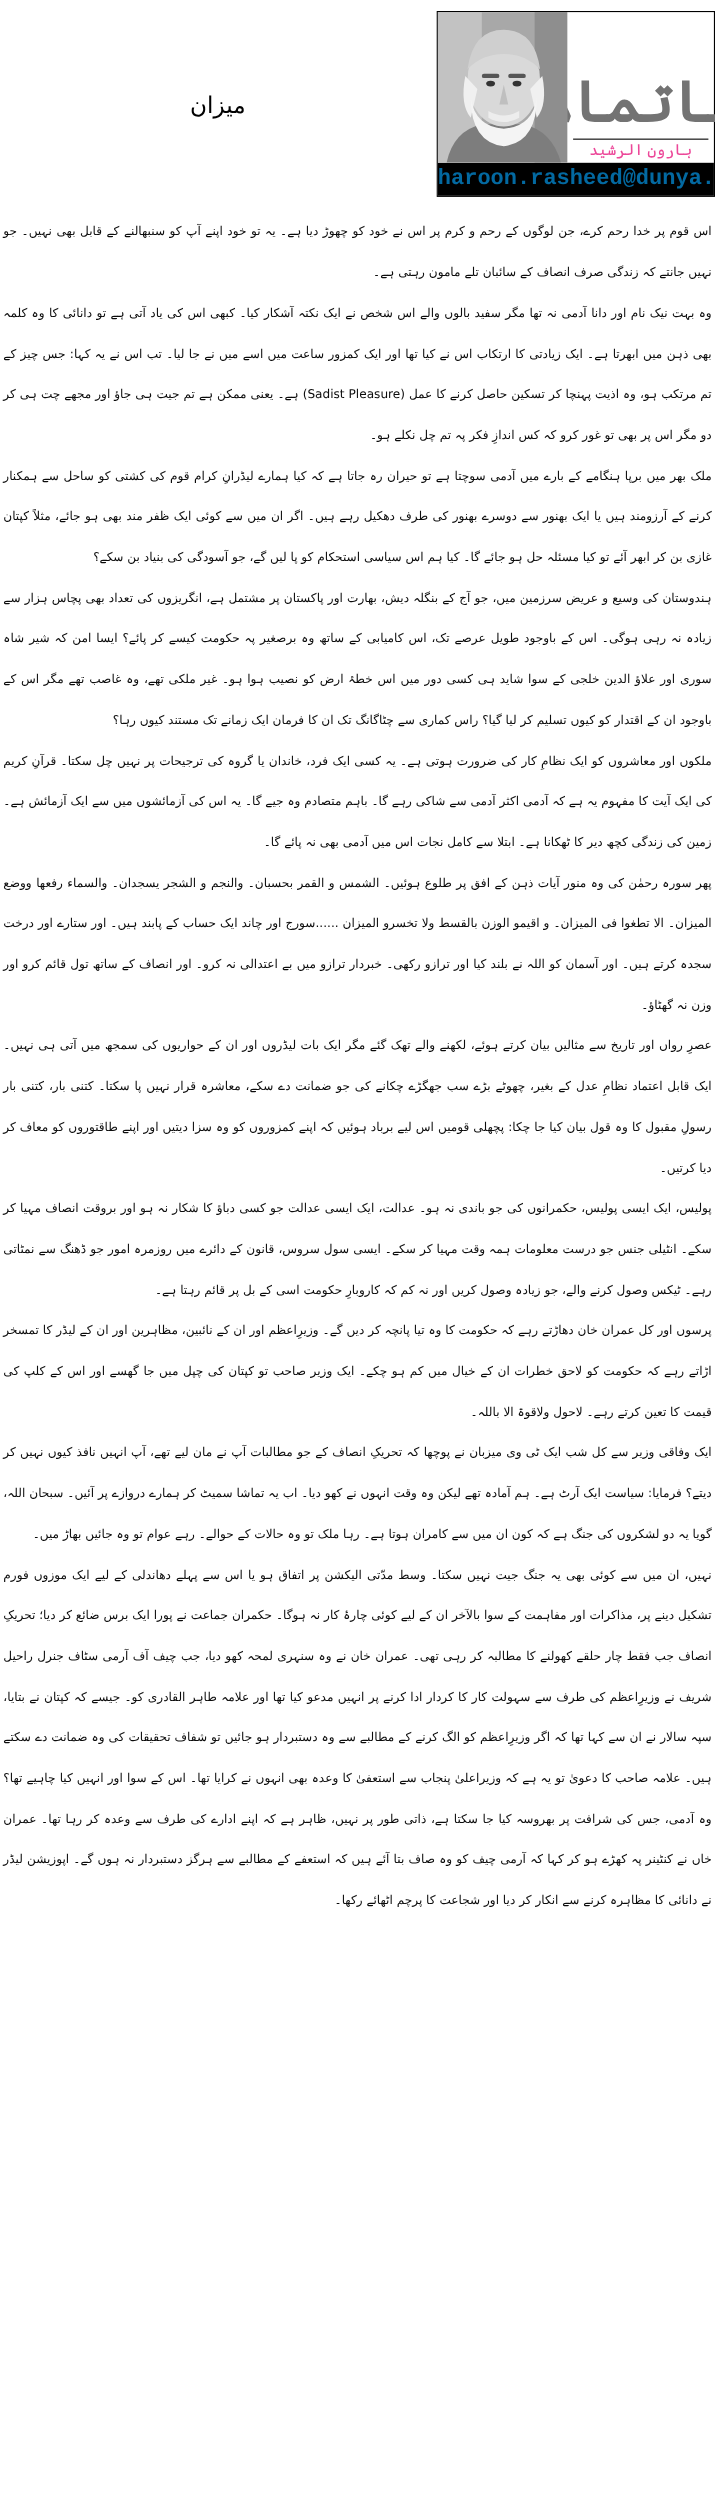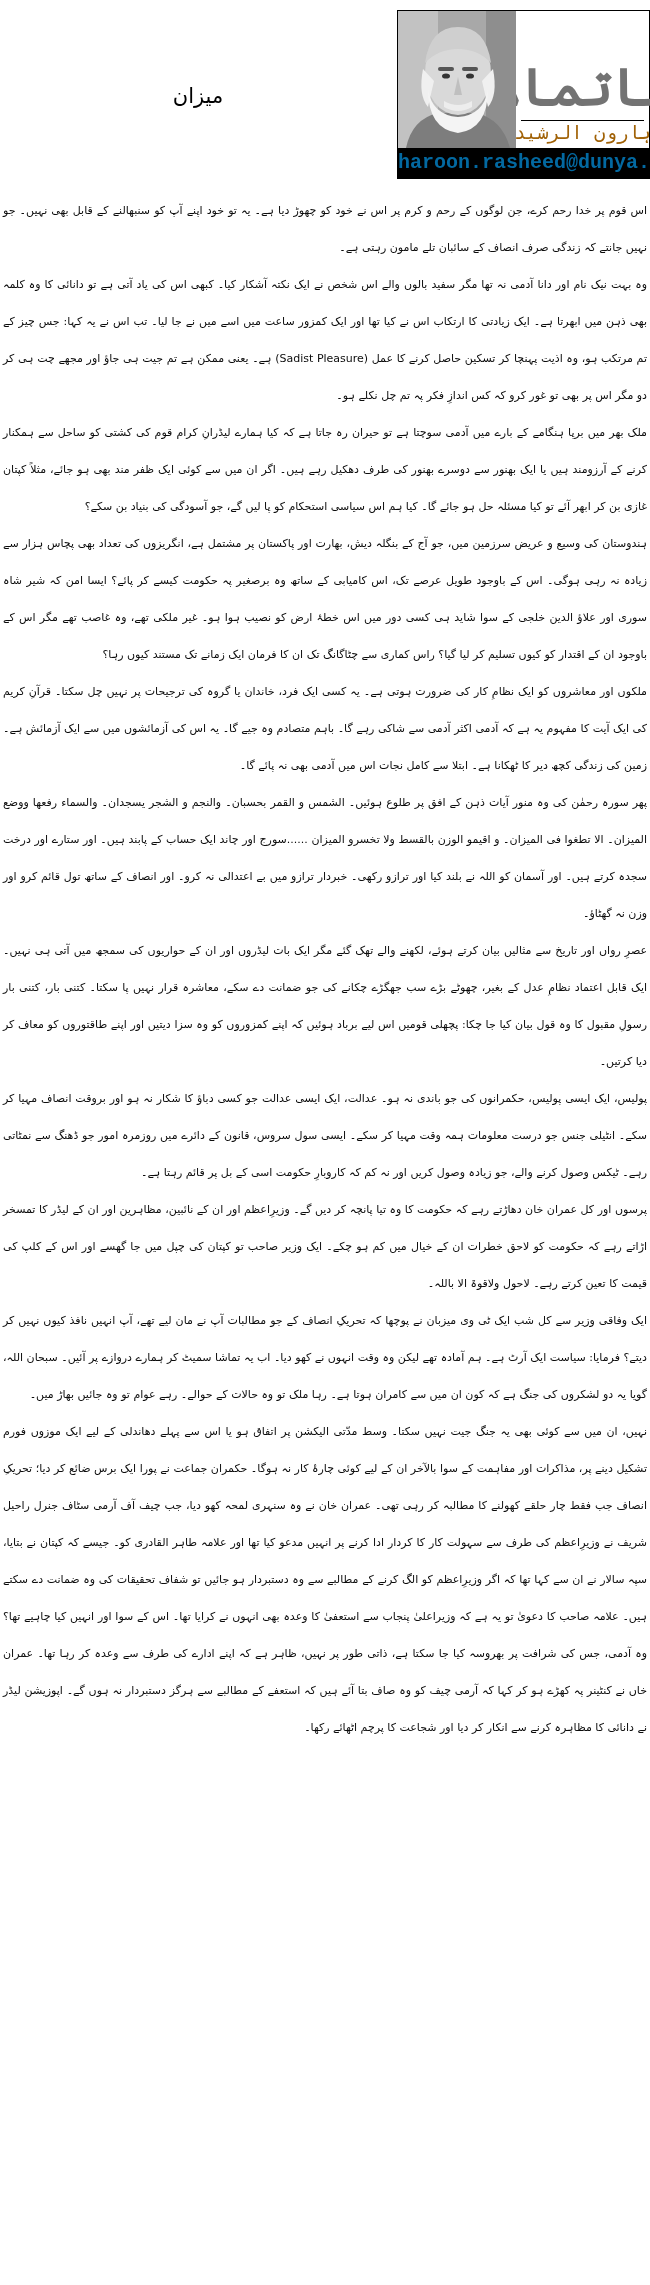--- a/index.html
+++ b/index.html
@@ -28,22 +28,22 @@
   .column-logo{
     font-size:52px;font-weight:bold;line-height:1;
     color:#737373;letter-spacing:-1px;
     font-family:Liberation Serif, serif;
     white-space:nowrap;
   }
   .logo-divider{
     width:92%;height:0;border-top:1px solid #000;margin:6px 0 3px 0;
   }
   .author-name{
-    font-size:19px;color:#a16207;line-height:1.15;
-    font-family:Liberation Mono, monospace;
+    font-size:14px;color:#ec4899;line-height:1.15;
+    font-family:Liberation Serif, serif;
     white-space:nowrap;
   }
   .mh-photo{width:118px;height:137px;flex:0 0 auto;overflow:hidden;}
   .mh-photo svg{display:block;width:100%;height:100%;}
   .email-bar{
     background:#000000;color:#0369a1;
     text-align:center;
     font-family:Liberation Mono, monospace;
     font-weight:bold;font-size:20px;
     padding:3px 0 4px 0;

